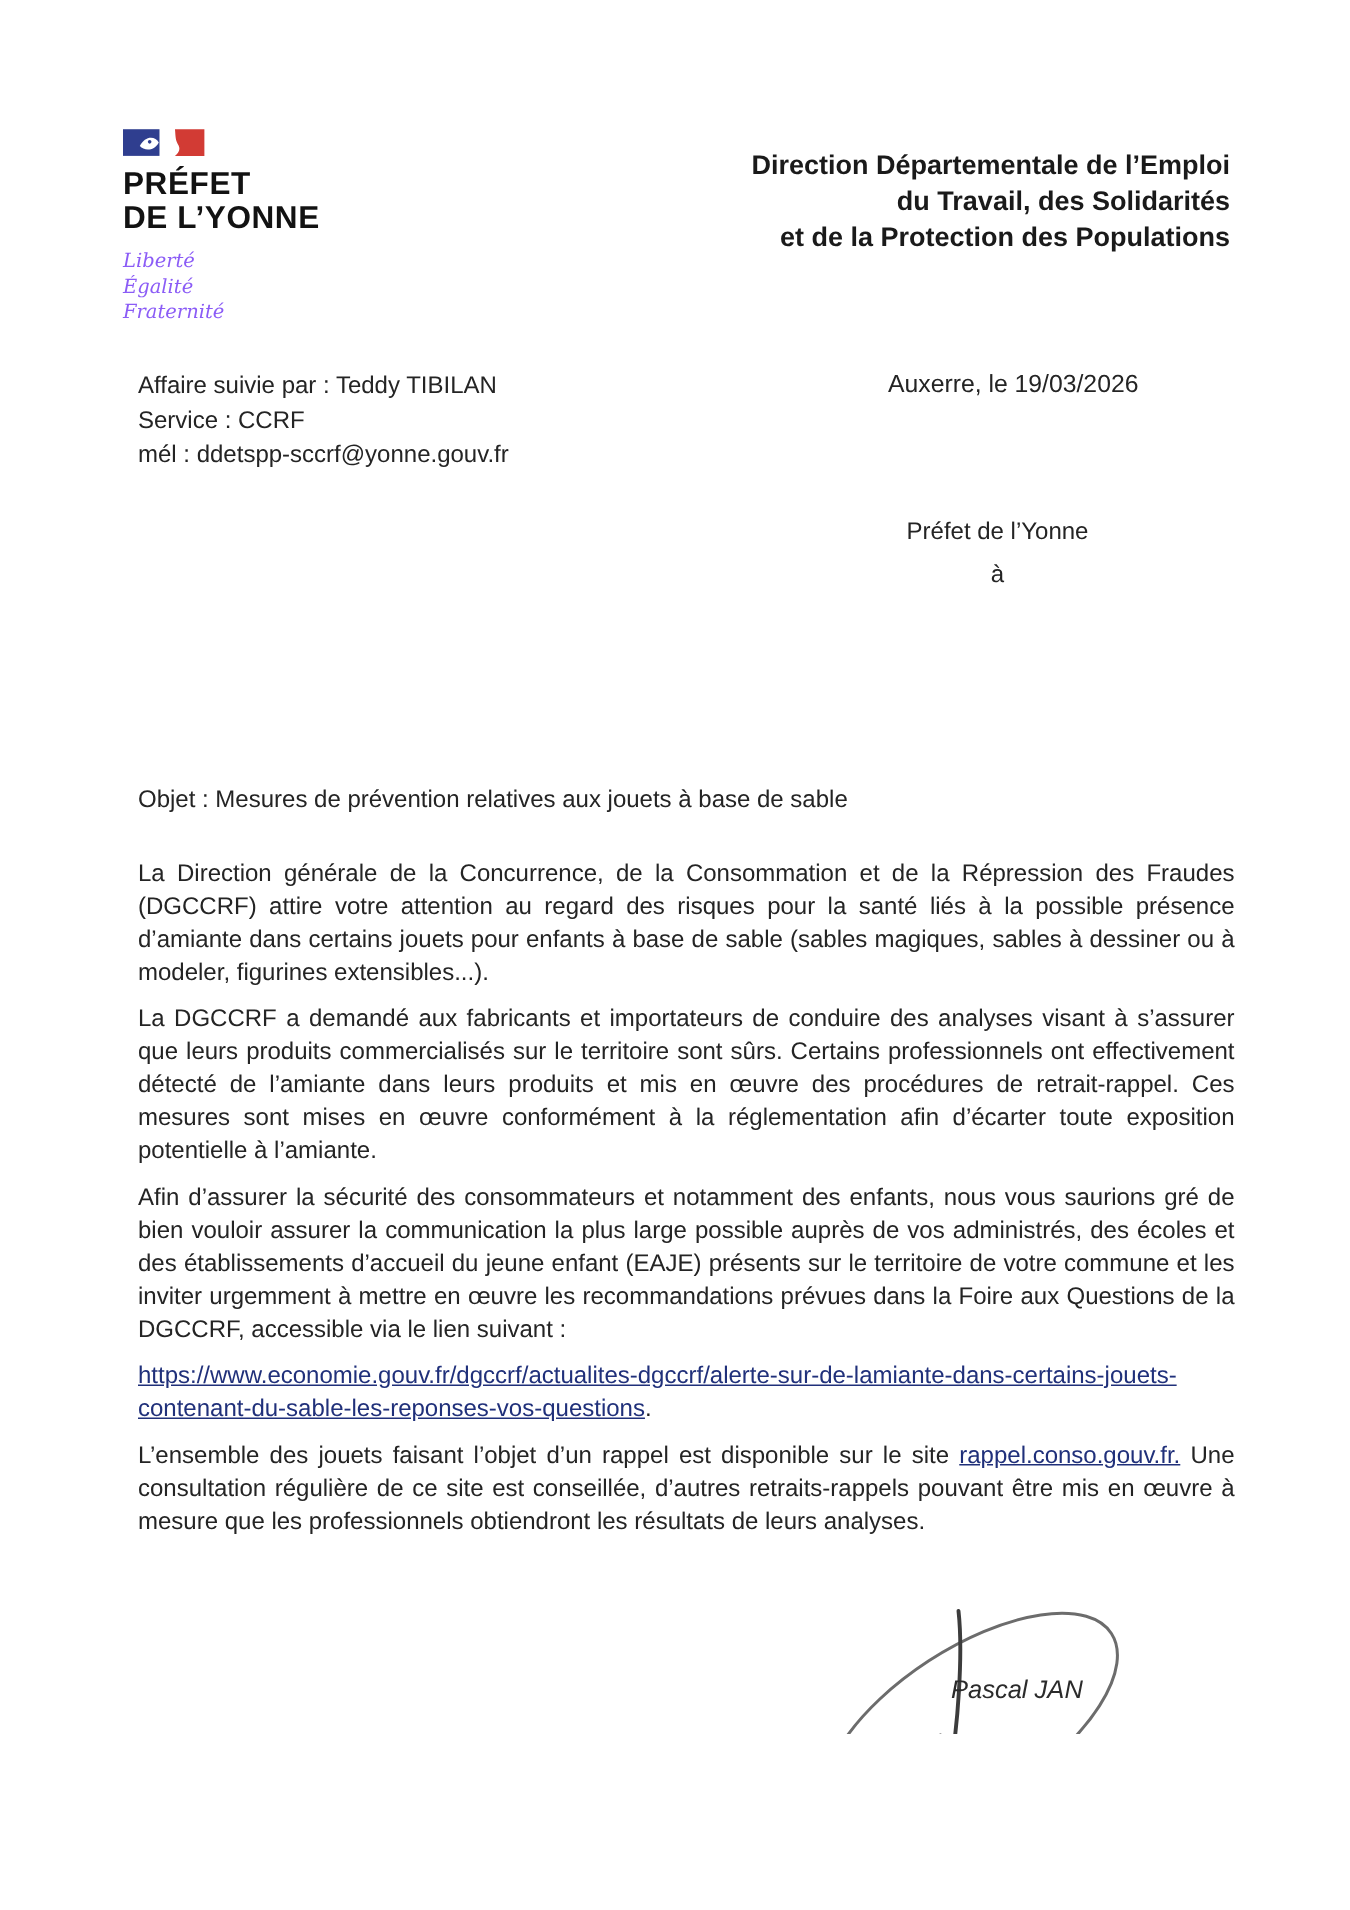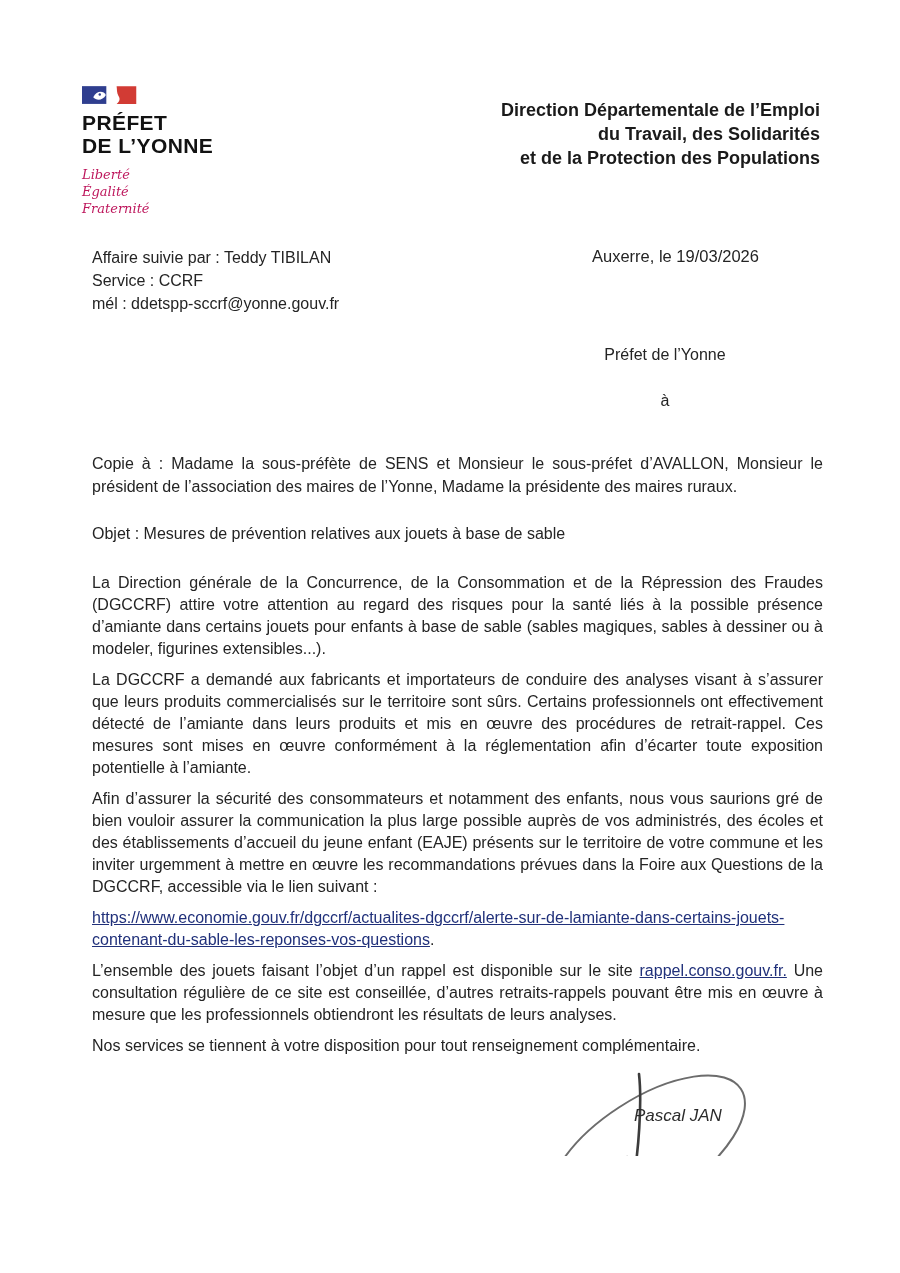--- a/index.html
+++ b/index.html
@@ -4,40 +4,40 @@
 <style>
   html,body{margin:0;padding:0;background:#ffffff;}
   .page{
     position:relative;width:900px;height:1156px;background:#ffffff;
     font-family:"Liberation Sans",sans-serif;color:#242424;overflow:hidden;
   }
   
   .logo-block{position:absolute;left:82px;top:86px;}
   .flag{display:block;}
   .prefet{font-weight:bold;font-size:21px;line-height:23px;letter-spacing:.4px;color:#121212;margin-top:6px;}
-  .motto{font-family:"DejaVu Serif",serif;font-style:italic;font-size:13px;line-height:17px;color:#be185d;margin-top:9px;}
+  .motto{font-family:"DejaVu Serif",serif;font-style:italic;font-size:13px;line-height:17px;color:#8b5cf6;margin-top:9px;}
   
   .dir-title{position:absolute;right:80px;top:98px;text-align:right;font-weight:bold;font-size:18px;line-height:24px;color:#1a1a1a;}
   
   .contact{position:absolute;left:92px;top:246px;font-size:16px;line-height:23px;}
   .date-line{position:absolute;left:592px;top:247px;font-size:16.5px;}
   
   .addressee{position:absolute;left:475px;top:346px;width:380px;text-align:center;font-size:16px;}
-  .addressee .from{margin-bottom:28px;}
+  .addressee .from{margin-bottom:11px;}
   .addressee .prep{margin-bottom:9px;}
   
   .copy-par{position:absolute;left:92px;top:452px;width:731px;text-align:justify;font-size:16px;line-height:23px;}
   .subject{position:absolute;left:92px;top:525px;font-size:16px;}
   .body-text{position:absolute;left:92px;top:572px;width:731px;font-size:16px;line-height:22px;text-align:justify;}
   .body-text p{margin:0 0 9px 0;}
   a.doc-link,.doc-link{color:#20307a;text-decoration:underline;cursor:pointer;overflow-wrap:break-word;}
   
   .signature{position:absolute;left:542px;top:1046px;width:215px;height:212px;}
   .signature svg{overflow:visible;display:block;}
-  .sig-name{position:absolute;left:92px;top:60px;font-style:italic;font-size:17px;color:#2b2b2b;white-space:nowrap;}
+  .sig-name{position:absolute;left:92px;top:71px;font-style:italic;font-size:17px;color:#2b2b2b;white-space:nowrap;}
   
   .footer{position:absolute;left:92px;top:1156px;font-size:12.5px;line-height:19px;color:#8d8d8d;}
   .footer .email{color:#2a3580;font-weight:bold;text-decoration:underline;cursor:pointer;}
 </style>
 </head>
 <body>
 
 <div class="page">
 
   <div class="logo-block">
@@ -70,35 +70,33 @@
     <div>mél : ddetspp-sccrf@yonne.gouv.fr</div>
   </div>
 
   <div class="date-line">Auxerre, le 19/03/2026</div>
 
   <div class="addressee">
     <div class="from">Préfet de l’Yonne</div>
     <div class="prep">à</div>
   </div>
 
-  <div class="copy-par">Copie à : Madame la sous-préfète de SENS et Monsieur le sous-préfet d’AVALLON, Monsieur le président de l’association des maires de l’Yonne, Madame la présidente des maires ruraux.</div>
 
   <div class="subject">Objet : Mesures de prévention relatives aux jouets à base de sable</div>
 
   <div class="body-text">
     <p>La Direction générale de la Concurrence, de la Consommation et de la Répression des Fraudes (DGCCRF) attire votre attention au regard des risques pour la santé liés à la possible présence d’amiante dans certains jouets pour enfants à base de sable (sables magiques, sables à dessiner ou à modeler, figurines extensibles...).</p>
     <p>La DGCCRF a demandé aux fabricants et importateurs de conduire des analyses visant à s’assurer que leurs produits commercialisés sur le territoire sont sûrs. Certains professionnels ont effectivement détecté de l’amiante dans leurs produits et mis en œuvre des procédures de retrait-rappel. Ces mesures sont mises en œuvre conformément à la réglementation afin d’écarter toute exposition potentielle à l’amiante.</p>
     <p>Afin d’assurer la sécurité des consommateurs et notamment des enfants, nous vous saurions gré de bien vouloir assurer la communication la plus large possible auprès de vos administrés, des écoles et des établissements d’accueil du jeune enfant (EAJE) présents sur le territoire de votre commune et les inviter urgemment à mettre en œuvre les recommandations prévues dans la Foire aux Questions de la DGCCRF, accessible via le lien suivant :</p>
     <p>
       <span class="doc-link">https://www.economie.gouv.fr/dgccrf/actualites-dgccrf/alerte-sur-de-lamiante-dans-certains-jouets-contenant-du-sable-les-reponses-vos-questions</span><span>.</span>
     </p>
     <p>
       <span>L’ensemble des jouets faisant l’objet d’un rappel est disponible sur le site </span><span class="doc-link">rappel.conso.gouv.fr.</span><span> Une consultation régulière de ce site est conseillée, d’autres retraits-rappels pouvant être mis en œuvre à mesure que les professionnels obtiendront les résultats de leurs analyses.</span>
     </p>
-    <p>Nos services se tiennent à votre disposition pour tout renseignement complémentaire.</p>
   </div>
 
   <div class="signature">
     <svg width="215" height="212" viewBox="0 0 215 212">
       <ellipse cx="105" cy="104" rx="112" ry="51" transform="rotate(-33 105 104)" fill="none" stroke="#6c6c6c" stroke-width="2"></ellipse>
       <path d="M 97,28 C 100,55 97,108 90,140 C 86,159 69,167 61,152 C 55,139 66,123 85,111" fill="none" stroke="#3c3c3c" stroke-width="2.6" stroke-linecap="round"></path>
       <path d="M 20,190 C 58,162 108,132 150,114" fill="none" stroke="#a8a8a8" stroke-width="1.6" stroke-linecap="round"></path>
     </svg>
     <div class="sig-name">Pascal JAN</div>
   </div>

